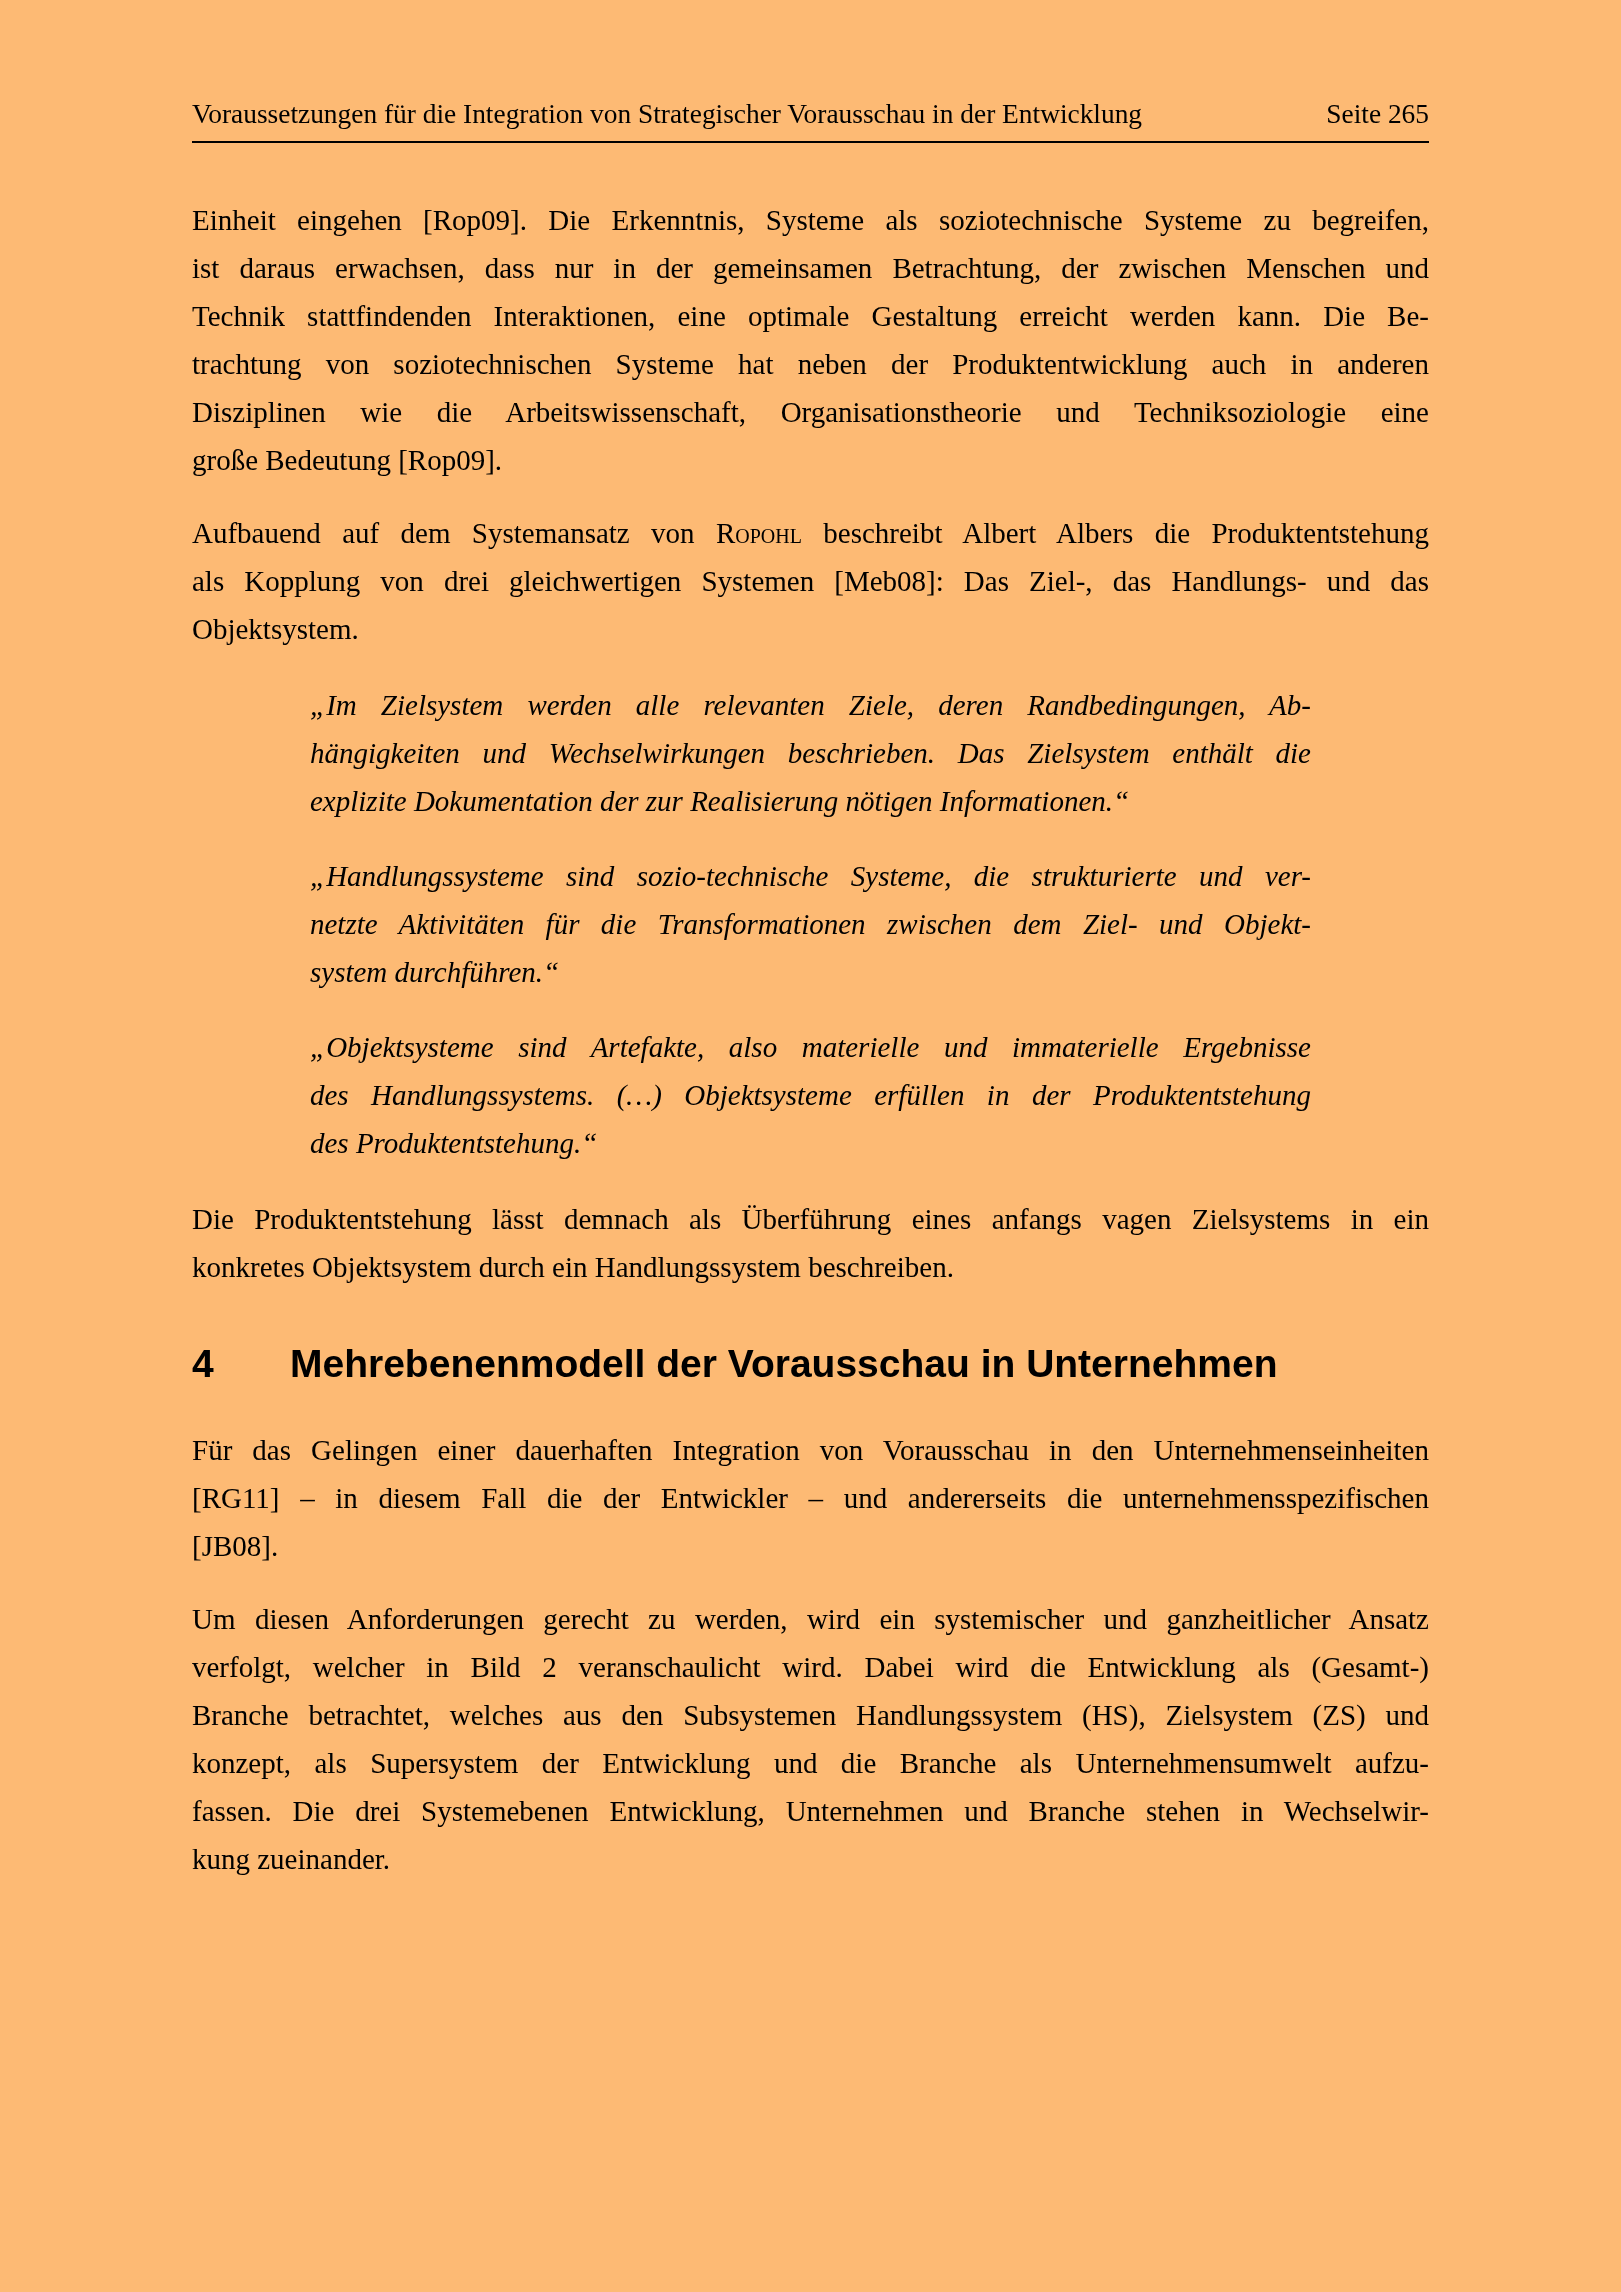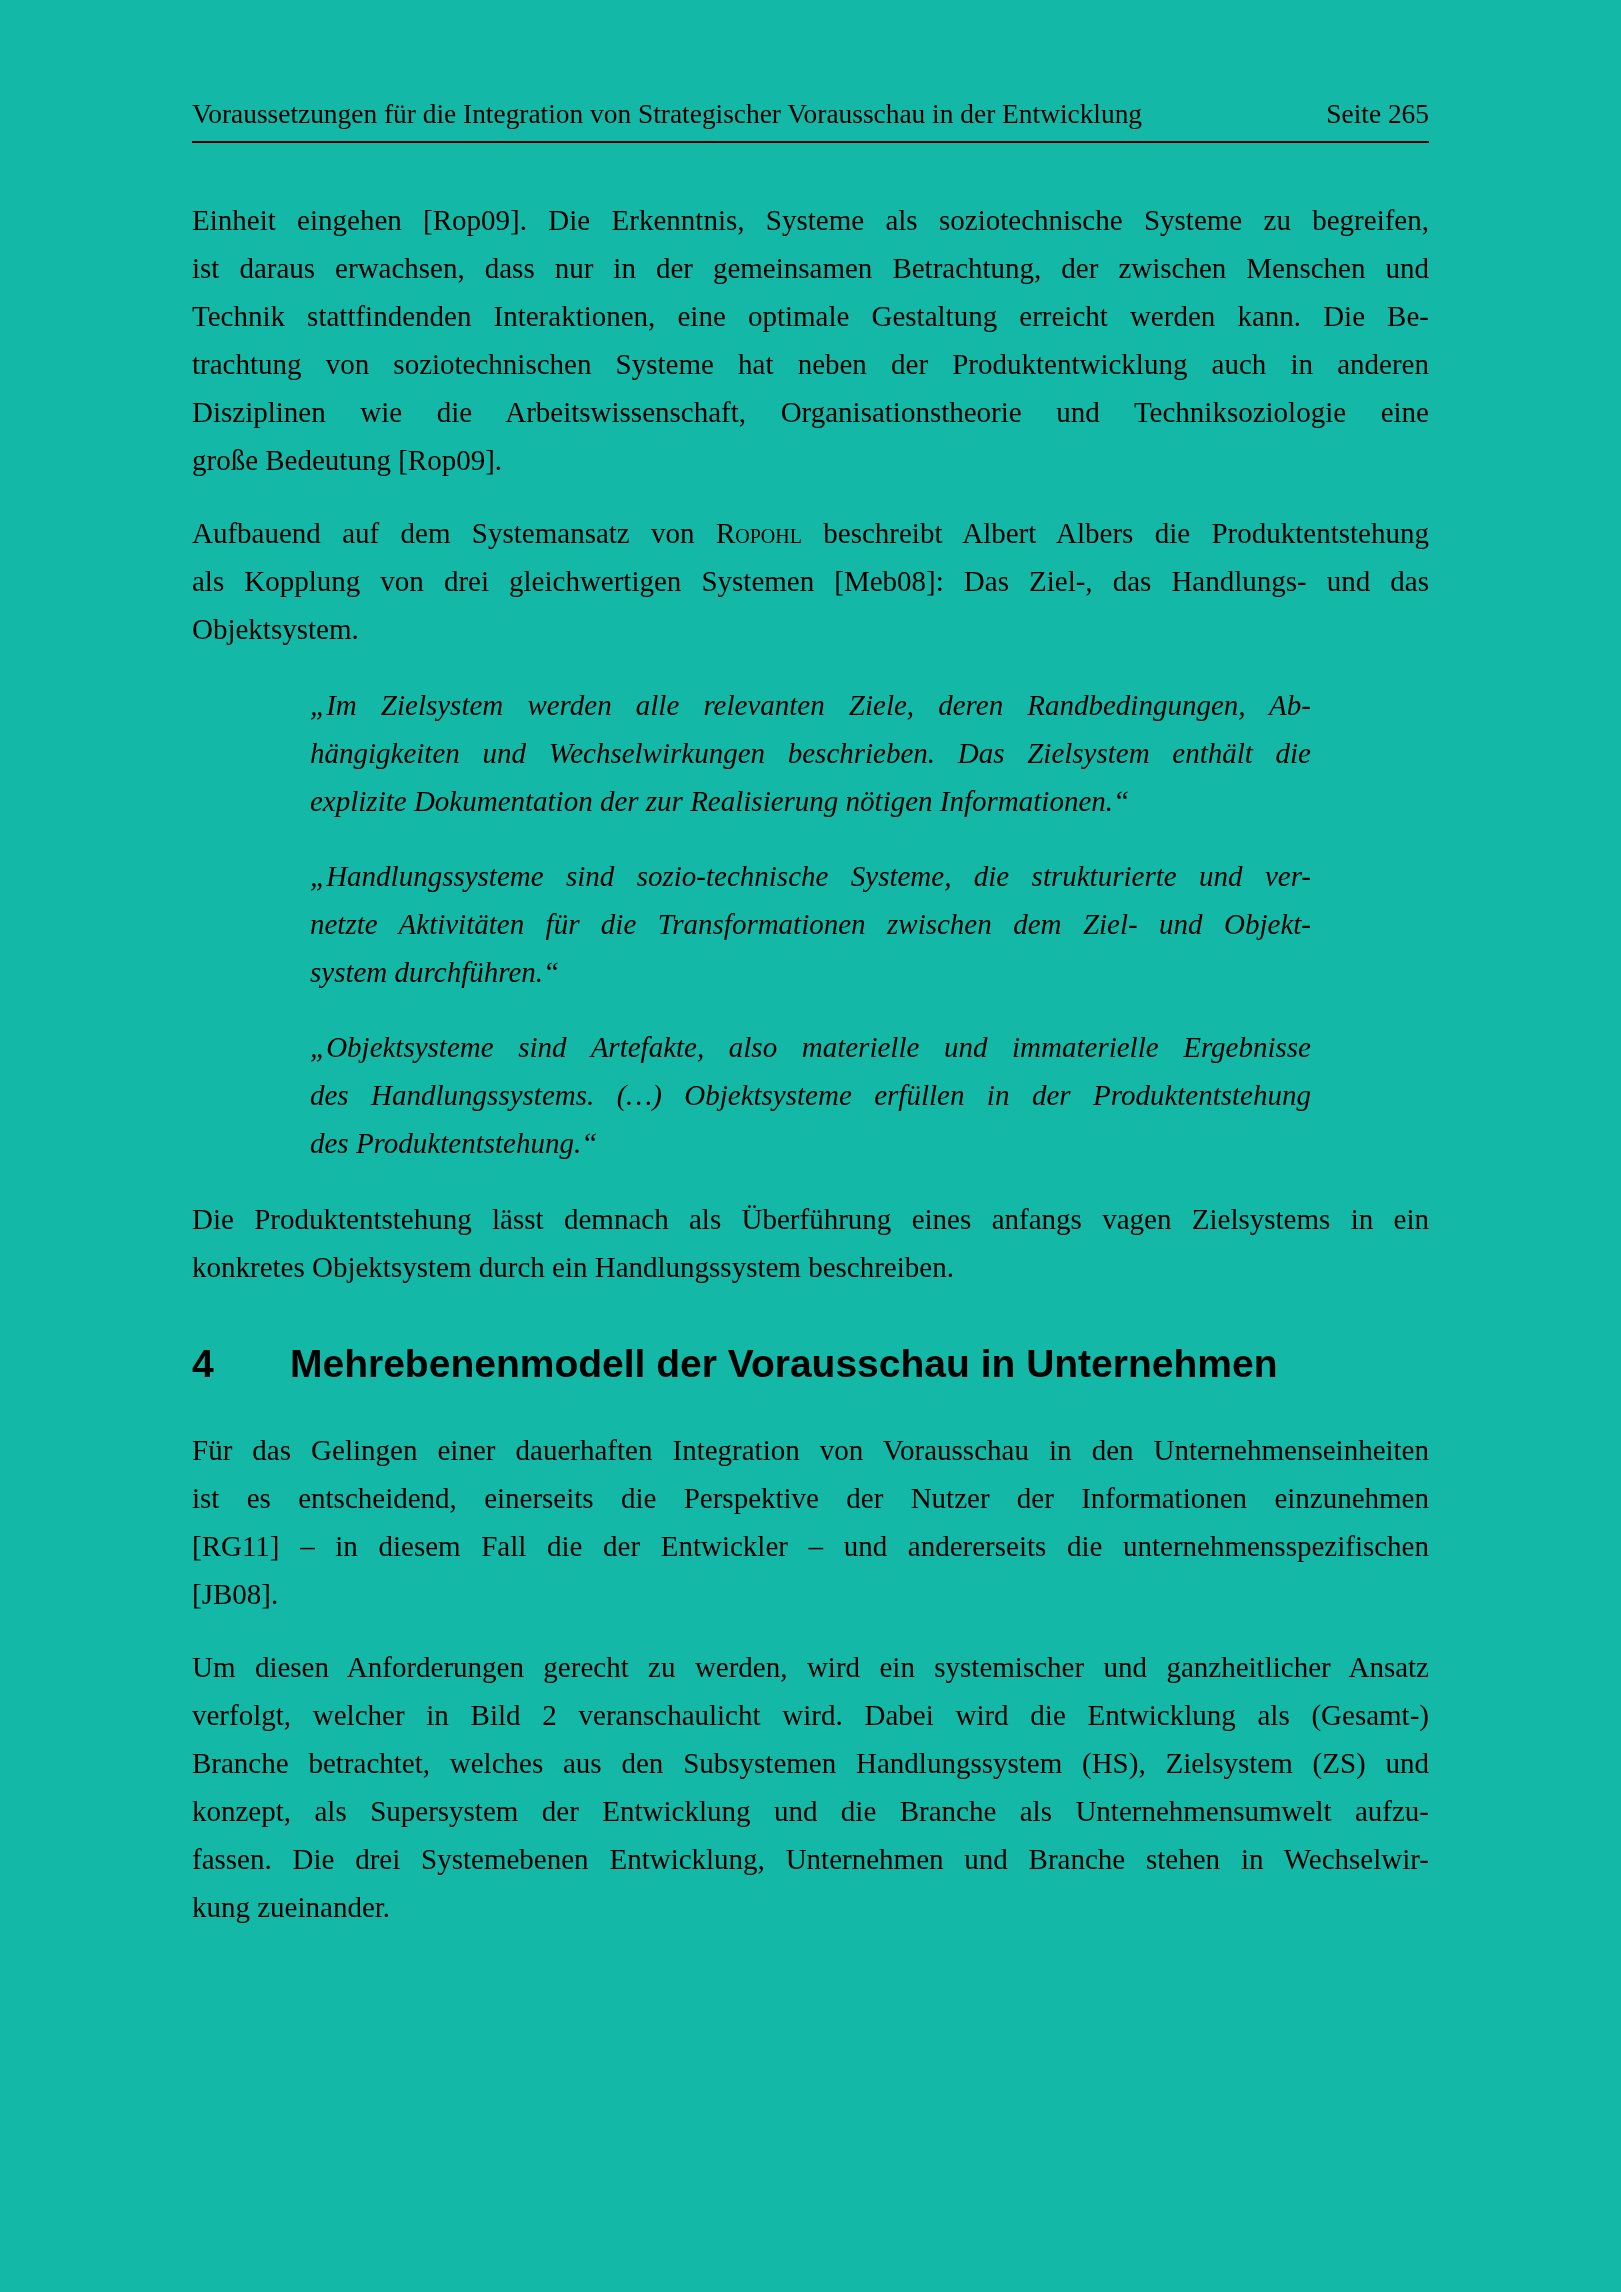--- a/index.html
+++ b/index.html
@@ -6,21 +6,21 @@
     margin: 0;
     padding: 0;
     background: #ffffff;
   }
   .page {
     position: relative;
     width: 1621px;
     height: 2293px;
     box-sizing: border-box;
     padding: 98px 192px 0 192px;
-    background: #14b8a6;
+    background: #fdba74;
     color: #000000;
     font-family: "Liberation Serif", serif;
     overflow: hidden;
   }
   .header {
     display: flex;
     justify-content: space-between;
     align-items: baseline;
     font-size: 27.4px;
     line-height: 33px;
@@ -107,21 +107,20 @@
       <div class="para">
         <div class="line">Die Produktentstehung lässt demnach als Überführung eines anfangs vagen Zielsystems in ein</div>
         <div class="line last">konkretes Objektsystem durch ein Handlungssystem beschreiben.</div>
       </div>
       <div class="heading">
         <span class="h-num">4</span>
         <span class="h-text">Mehrebenenmodell der Vorausschau in Unternehmen</span>
       </div>
       <div class="para">
         <div class="line">Für das Gelingen einer dauerhaften Integration von Vorausschau in den Unternehmenseinheiten</div>
-        <div class="line">ist es entscheidend, einerseits die Perspektive der Nutzer der Informationen einzunehmen</div>
         <div class="line">[RG11] – in diesem Fall die der Entwickler – und andererseits die unternehmensspezifischen</div>
         <div class="line last">[JB08].</div>
       </div>
       <div class="para">
         <div class="line">Um diesen Anforderungen gerecht zu werden, wird ein systemischer und ganzheitlicher Ansatz</div>
         <div class="line">verfolgt, welcher in Bild 2 veranschaulicht wird. Dabei wird die Entwicklung als (Gesamt-)</div>
         <div class="line">Branche betrachtet, welches aus den Subsystemen Handlungssystem (HS), Zielsystem (ZS) und</div>
         <div class="line">konzept, als Supersystem der Entwicklung und die Branche als Unternehmensumwelt aufzu-</div>
         <div class="line">fassen. Die drei Systemebenen Entwicklung, Unternehmen und Branche stehen in Wechselwir-</div>
         <div class="line last">kung zueinander.</div>

